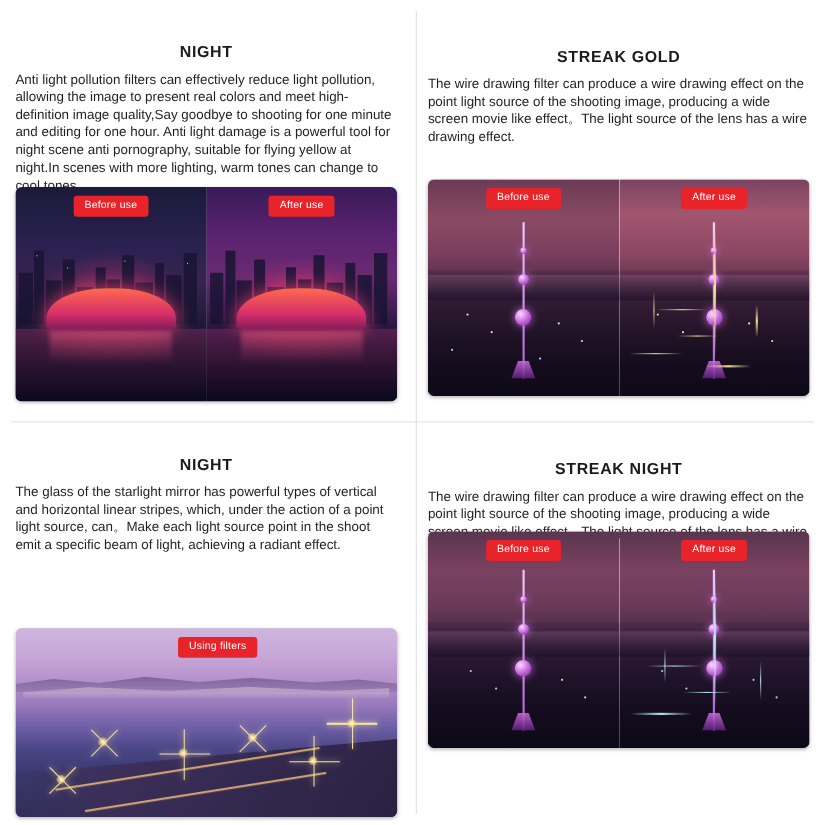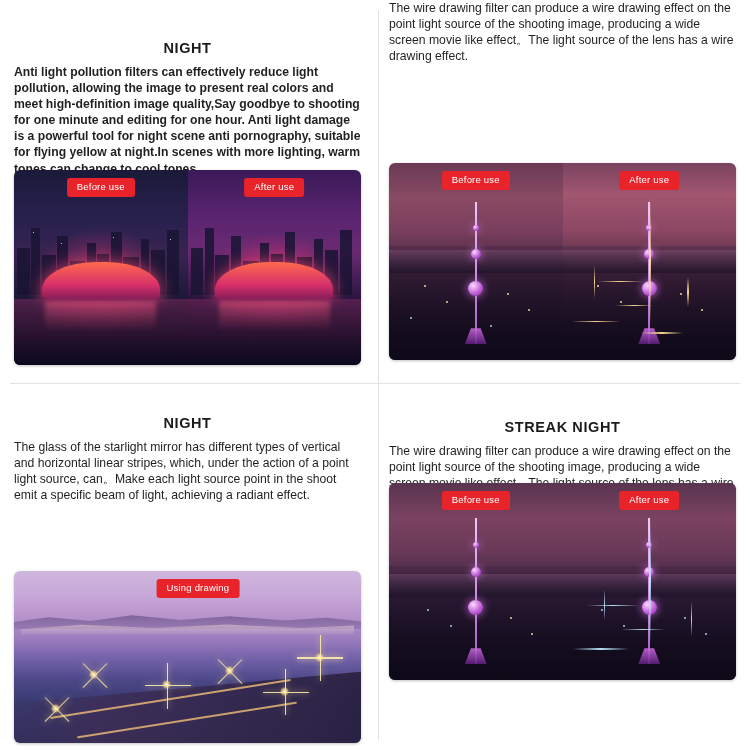--- a/index.html
+++ b/index.html
@@ -35,21 +35,21 @@
     margin-bottom: 8px;
   }
   .cell.gold .cell-title, .cell.blue .cell-title { margin-top: 44px; }
   .cell-desc {
     font-size: 12.2px;
     line-height: 1.32;
     color: #231f20;
     text-align: left;
     margin: 0;
   }
-  .cell.night .cell-desc { margin-top: 2px; font-weight: bold; }
+  .cell.night .cell-desc { margin-top: 2px; }
   .photo-wrap {
     position: absolute;
     left: 14px;
     width: 347px;
     border-radius: 6px;
     overflow: hidden;
     box-shadow: 0 1px 3px rgba(0,0,0,0.25);
   }
   .photo-split {
     display: flex;
@@ -326,20 +326,21 @@
             </div>
             <div class="opera"></div>
             <div class="water"></div>
             <span class="badge">After use</span>
           </div>
         </div>
       </div>
     </div>
 
     <div class="cell gold">
+      <div class="cell-title">STREAK GOLD</div>
       <p class="cell-desc">The wire drawing filter can produce a wire drawing effect on the point light source of the shooting image, producing a wide screen movie like effect。The light source of the lens has a wire drawing effect.</p>
 
       <div class="photo-wrap streak-photo gold-photo">
         <div class="photo-split">
           <div class="half">
             <div class="tower-scene">
               <div class="sky-gold"></div>
               <div class="riverband" style="top:44%"></div>
               <div class="cityblock"></div>
               <div class="tower" style="left:50%;height:72%">
@@ -383,21 +384,21 @@
               <div class="lightdot" style="left:80%;top:74%"></div>
             </div>
             <span class="badge">After use</span>
           </div>
         </div>
       </div>
     </div>
 
     <div class="cell star">
       <div class="cell-title">NIGHT</div>
-      <p class="cell-desc">The glass of the starlight mirror has different types of vertical and horizontal linear stripes, which, under the action of a point light source, can。Make each light source point in the shoot emit a specific beam of light, achieving a radiant effect.</p>
+      <p class="cell-desc">The glass of the starlight mirror has powerful types of vertical and horizontal linear stripes, which, under the action of a point light source, can。Make each light source point in the shoot emit a specific beam of light, achieving a radiant effect.</p>
 
       <div class="photo-wrap star-photo">
         <div class="star-img">
           <div class="star-hills"></div>
           <div class="star-bridge"></div>
           <div class="star-road"></div>
           <div class="road-line" style="left:10%;top:74%;width:70%;transform:rotate(-9deg)"></div>
           <div class="road-line" style="left:18%;top:86%;width:64%;transform:rotate(-9deg)"></div>
 
           <div class="starburst star-diag" style="left:23%;top:60%"></div>
@@ -406,21 +407,21 @@
           <div class="star-core" style="left:44%;top:66%"></div>
           <div class="starburst star-diag" style="left:62%;top:58%"></div>
           <div class="star-core" style="left:62%;top:58%"></div>
           <div class="starburst" style="left:78%;top:70%"></div>
           <div class="star-core" style="left:78%;top:70%"></div>
           <div class="starburst star-diag" style="left:12%;top:80%"></div>
           <div class="star-core" style="left:12%;top:80%"></div>
           <div class="starburst" style="left:88%;top:50%"></div>
           <div class="star-core" style="left:88%;top:50%"></div>
 
-          <span class="badge single">Using drawing</span>
+          <span class="badge single">Using filters</span>
         </div>
       </div>
     </div>
 
     <div class="cell blue">
       <div class="cell-title">STREAK NIGHT</div>
       <p class="cell-desc">The wire drawing filter can produce a wire drawing effect on the point light source of the shooting image, producing a wide screen movie like effect。The light source of the lens has a wire drawing effect.</p>
     </div>
 
   </div>

